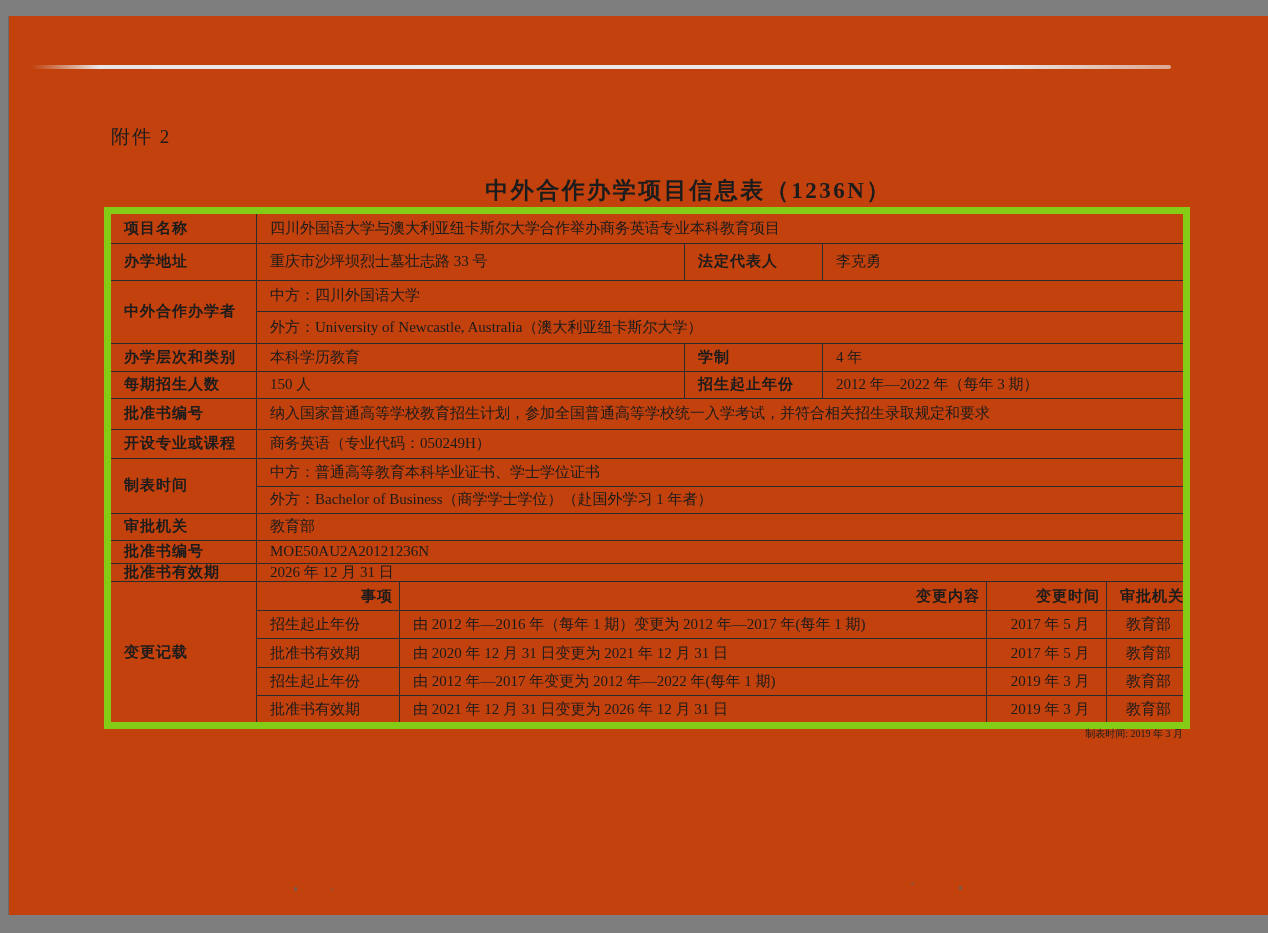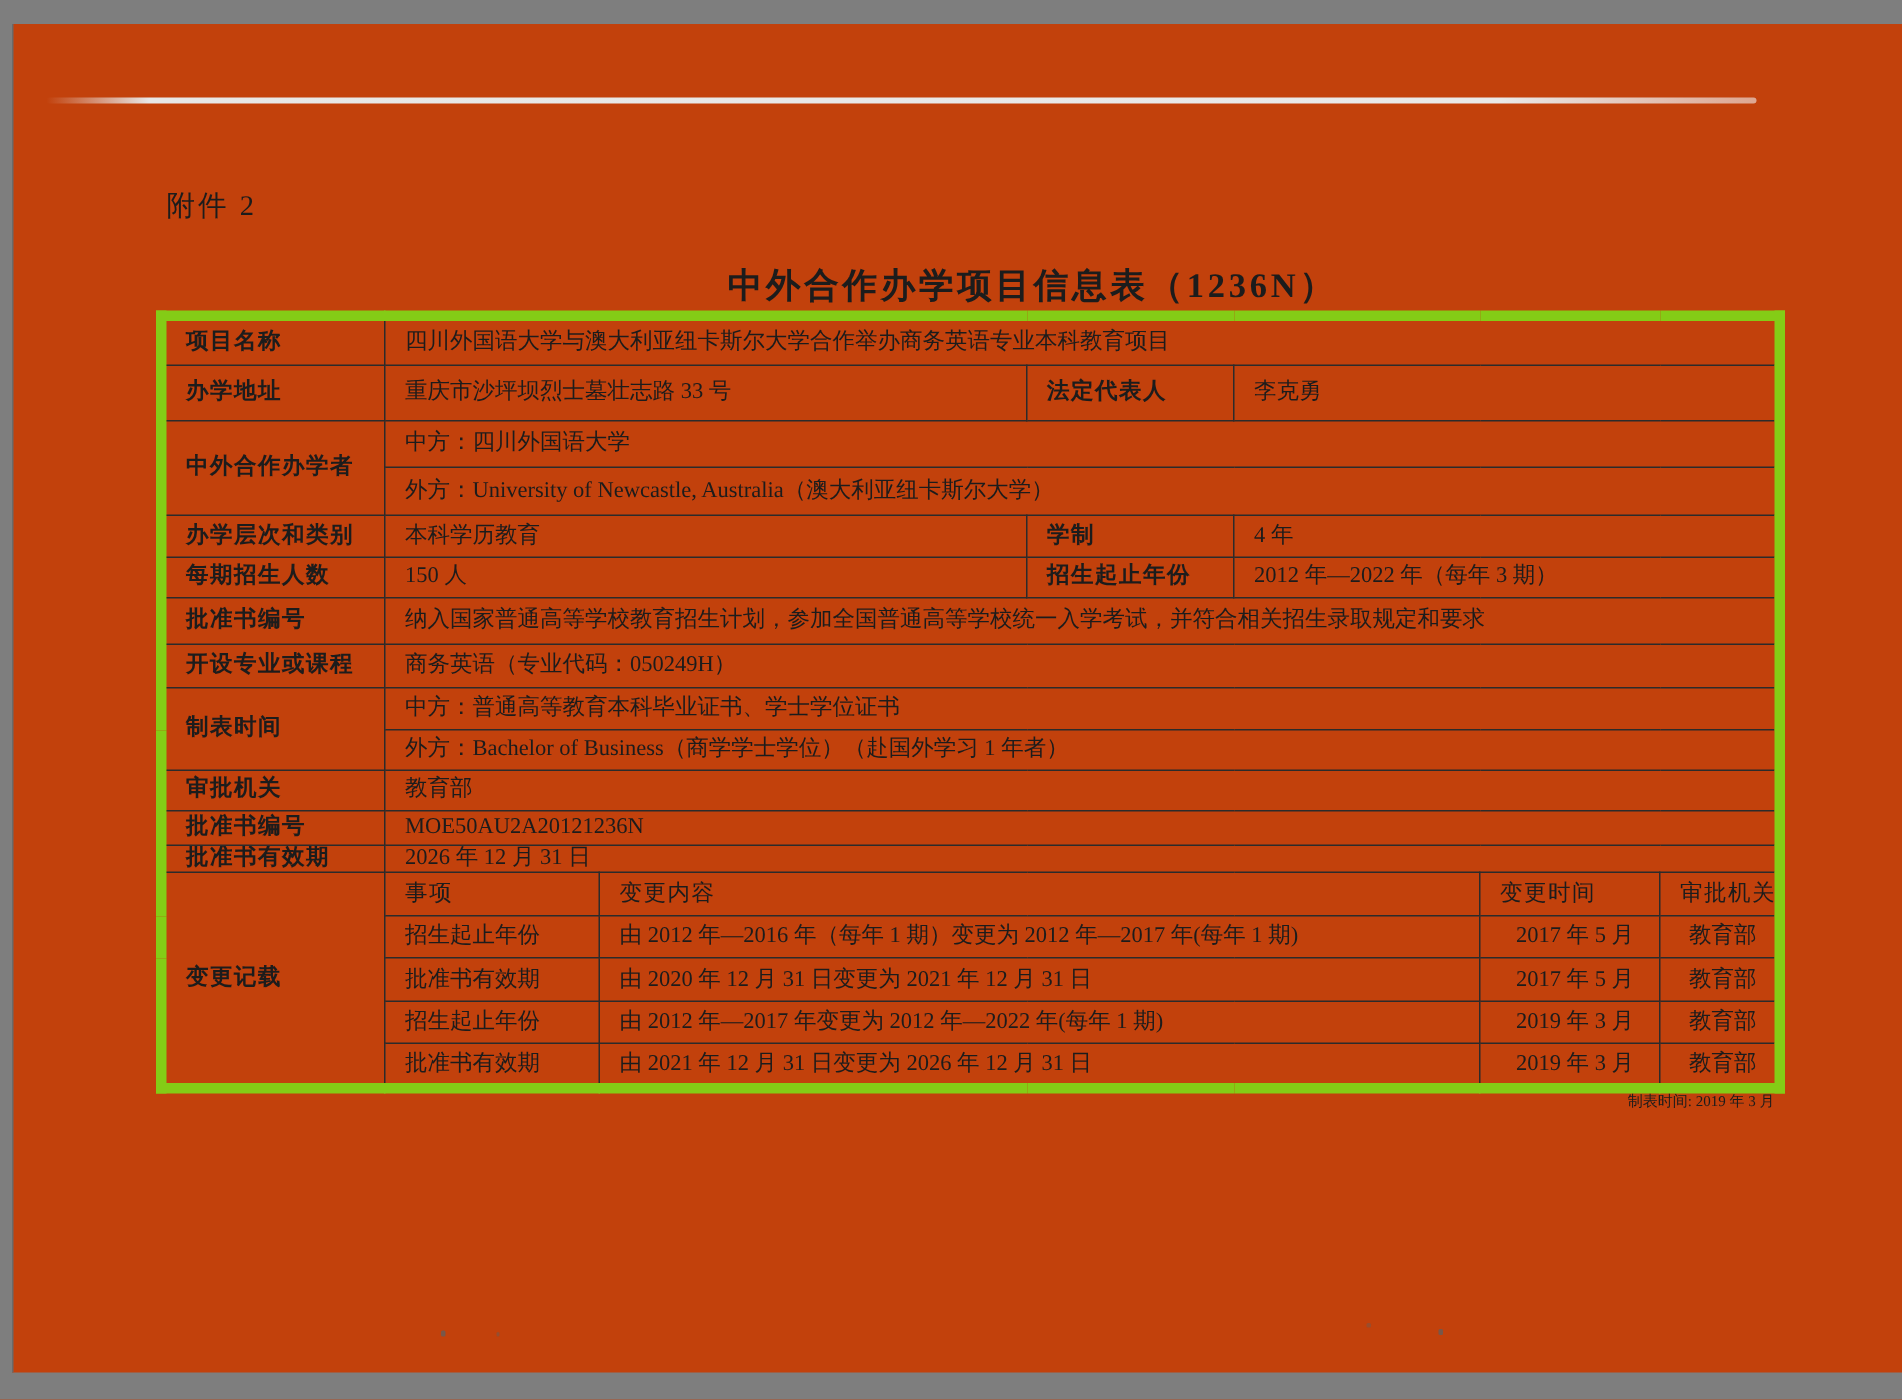--- a/index.html
+++ b/index.html
@@ -52,21 +52,21 @@
     border: 1.5px solid #2b2b2b;
     vertical-align: middle;
     padding: 0 6px 0 13px;
     line-height: 1.15;
     overflow: hidden;
     white-space: nowrap;
   }
   table.info-table { border: 7px solid #84cc16; }
   td.lab { font-weight: 600; letter-spacing: 1px; }
   td.val { font-weight: 400; }
-  td.hdr { font-weight: 400; text-align: left; padding: 0 4px; letter-spacing: 1px; }
+  td.hdr { font-weight: 700; text-align: right; padding: 0 4px; letter-spacing: 1px; }
   td.ctr { text-align: center; padding: 0 4px; }
   .footer-note {
     position: absolute;
     left: 95px; top: 711px;
     width: 1079px;
     text-align: right;
     font-size: 10px;
   }
   .speck { position: absolute; background: #5f5f5f; opacity: 0.75; border-radius: 1px; }
   .speck.s1 { left: 285px; top: 871px; width: 3px; height: 4px; }

